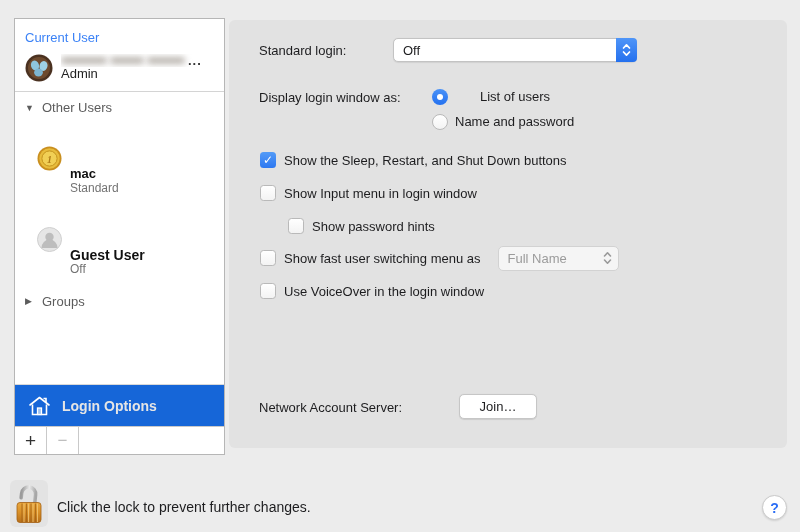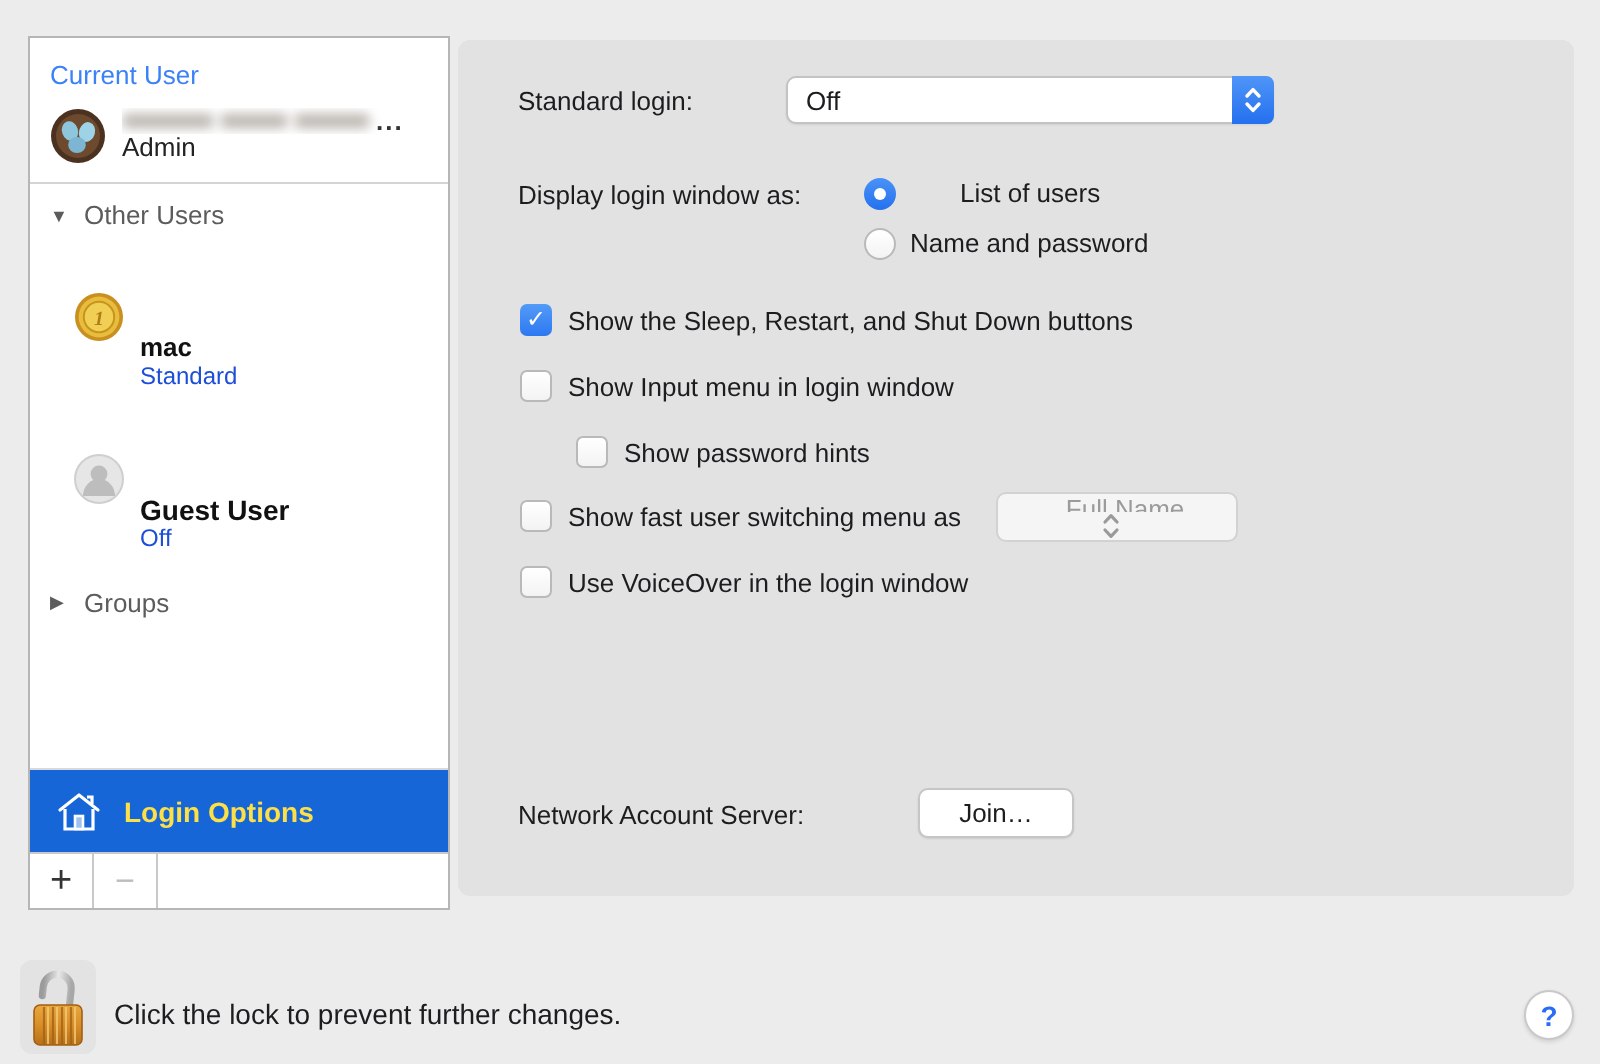--- a/index.html
+++ b/index.html
@@ -8,38 +8,38 @@
        -webkit-font-smoothing:antialiased;position:relative;}
   .window{position:absolute;inset:0;}
 
   
   .sidebar{position:absolute;left:14px;top:18px;width:209px;height:435px;
            background:#ffffff;border:1px solid #b6b6b6;box-sizing:content-box;}
   .section-label{margin:11px 0 6px 10px;font-size:13px;color:#3b82f6;}
   .user-row{display:flex;align-items:center;padding:3px 8px 3px 10px;gap:8px;}
   .user-row .meta{display:flex;flex-direction:column;line-height:1.15;min-width:0;flex:1;}
   .uname{font-size:13px;font-weight:700;color:#111;margin-top:45px;}
-  .usub{font-size:12px;color:#1d4ed8;}
+  .usub{font-size:12px;color:#737373;}
   .usub.dark{color:#222;font-size:13px;font-weight:400;}
   .avatar{width:28px;height:28px;flex:0 0 auto;border-radius:50%;}
   .avatar.small{width:25px;height:25px;}
   .redacted{position:relative;height:13px;overflow:hidden;display:flex;align-items:center;gap:3px;}
   .blob{display:inline-block;height:7px;border-radius:3px;background:#b9b4ae;filter:blur(3px);}
   .b1{width:46px;} .b2{width:34px;} .b3{width:38px;}
   .dots{font-size:13px;font-weight:700;color:#333;letter-spacing:1px;line-height:6px;}
   .divider{border-top:1px solid #d4d4d4;margin:6px 0 0 0;}
   .group-header{display:flex;align-items:center;gap:7px;margin:8px 0 4px 10px;
                 font-size:13px;color:#5c5c5c;}
   .disclosure{font-size:9px;color:#5c5c5c;width:10px;display:inline-block;}
   .groups-row{margin-top:14px;}
 
   .login-options{position:absolute;left:0;right:0;bottom:27px;height:43px;
                  background:#1666d8;display:flex;align-items:center;gap:10px;
                  padding-left:12px;border-top:1px solid #d9d9d9;box-sizing:border-box;}
-  .login-options .lo-label{color:#fde047;font-size:14px;font-weight:700;}
+  .login-options .lo-label{color:#e5e5e5;font-size:14px;font-weight:700;}
   .list-actions{position:absolute;left:0;right:0;bottom:0;height:27px;display:flex;
                 border-top:1px solid #c9c9c9;background:#fff;}
   .act-btn{width:32px;height:100%;display:flex;align-items:center;justify-content:center;
            border:none;border-right:1px solid #c9c9c9;background:transparent;
            font-size:19px;line-height:1;color:#333;padding:0;font-family:inherit;}
   .act-btn.disabled{color:#bdbdbd;font-size:17px;}
 
   
   .pane{position:absolute;left:229px;top:20px;width:558px;height:428px;
         background:#e2e2e2;border-radius:6px;}
@@ -213,21 +213,21 @@
     </div>
 
     <div class="check-row abs" style="left:31px;top:197px;padding-left:28px;">
       <span class="checkbox"></span>
       <span class="check-label">Show password hints</span>
     </div>
 
     <div class="check-row abs" style="left:31px;top:229px;">
       <span class="checkbox"></span>
       <span class="check-label">Show fast user switching menu as</span>
-      <div class="popup disabled" style="width:121px;margin-left:9px;height:25px;flex-direction:column;">
+      <div class="popup disabled" style="width:121px;margin-left:9px;height:25px;">
         <span class="popup-text">Full Name</span>
         <span class="gray-chevrons">
           <svg width="9" height="14" viewBox="0 0 9 14" fill="none" stroke="#9a9a9a" stroke-width="1.6" stroke-linecap="round" stroke-linejoin="round">
             <path d="M1.5 5 L4.5 1.8 L7.5 5"></path>
               <path d="M1.5 9 L4.5 12.2 L7.5 9"></path>
           </svg>
         </span>
       </div>
     </div>
 

